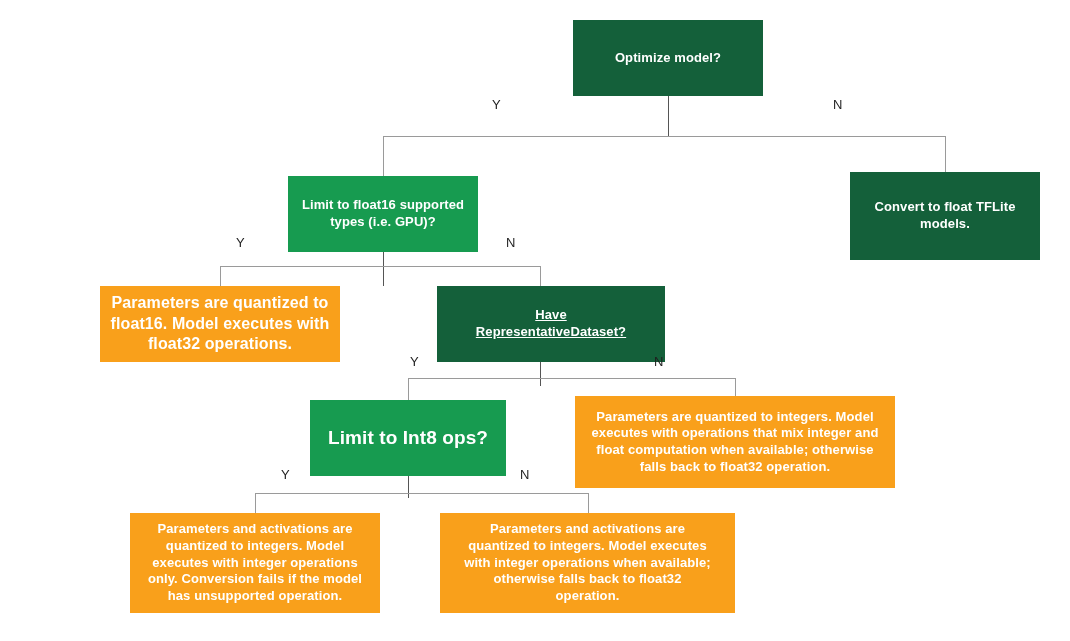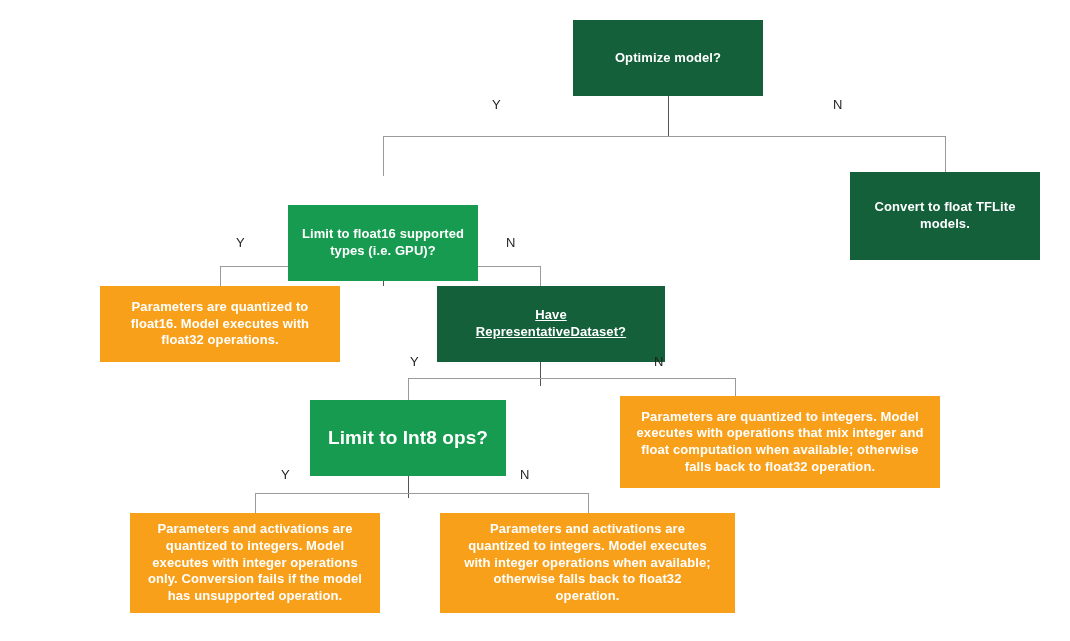--- a/index.html
+++ b/index.html
@@ -71,30 +71,30 @@
     <div class="edge-v light" style="left: 540px; top: 266px; height: 20px;"></div>
     <div class="edge-v" style="left: 540px; top: 362px; height: 24px;"></div>
     <div class="edge-h" style="left: 408px; top: 378px; width: 327px;"></div>
     <div class="edge-v light" style="left: 408px; top: 378px; height: 22px;"></div>
     <div class="edge-v light" style="left: 735px; top: 378px; height: 18px;"></div>
     <div class="edge-v" style="left: 408px; top: 476px; height: 22px;"></div>
     <div class="edge-h" style="left: 255px; top: 493px; width: 333px;"></div>
     <div class="edge-v light" style="left: 255px; top: 493px; height: 20px;"></div>
     <div class="edge-v light" style="left: 588px; top: 493px; height: 20px;"></div>
     <div class="node dark" style="left: 573px; top: 20px; width: 190px; height: 76px; font-size: 13px;">Optimize model?</div>
-    <div class="node green" style="left: 288px; top: 176px; width: 190px; height: 76px; font-size: 13px; margin-top: 29px;">Limit to float16 supported
+    <div class="node green" style="left: 288px; top: 176px; width: 190px; height: 76px; font-size: 13px;">Limit to float16 supported
 types (i.e. GPU)?</div>
     <div class="node dark" style="left: 850px; top: 172px; width: 190px; height: 88px; font-size: 13px;">Convert to float TFLite
 models.</div>
-    <div class="node orange" style="left: 100px; top: 286px; width: 240px; height: 76px; font-size: 13px;">Parameters are quantized to
+    <div class="node orange" style="left: 100px; top: 286px; width: 240px; height: 76px; font-size: 16px;">Parameters are quantized to
 float16. Model executes with
 float32 operations.</div>
     <div class="node dark" style="left: 437px; top: 286px; width: 228px; height: 76px; font-size: 13px; text-decoration: underline;">Have
 RepresentativeDataset?</div>
-    <div class="node orange" style="left: 575px; top: 396px; width: 320px; height: 92px; font-size: 13px; margin-left: 45px;">Parameters are quantized to integers. Model
+    <div class="node orange" style="left: 575px; top: 396px; width: 320px; height: 92px; font-size: 13px;">Parameters are quantized to integers. Model
 executes with operations that mix integer and
 float computation when available; otherwise
 falls back to float32 operation.</div>
     <div class="node green" style="left: 310px; top: 400px; width: 196px; height: 76px; font-size: 19px;">Limit to Int8 ops?</div>
     <div class="node orange" style="left: 130px; top: 513px; width: 250px; height: 100px; font-size: 13px;">Parameters and activations are
 quantized to integers. Model
 executes with integer operations
 only. Conversion fails if the model
 has unsupported operation.</div>
     <div class="node orange" style="left: 440px; top: 513px; width: 295px; height: 100px; font-size: 13px;">Parameters and activations are

